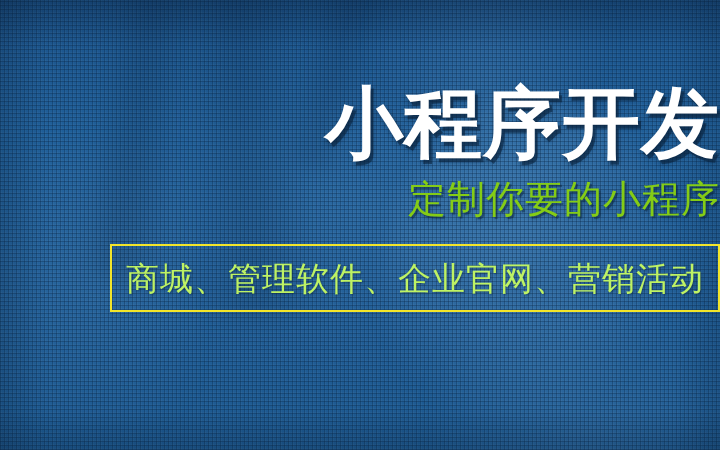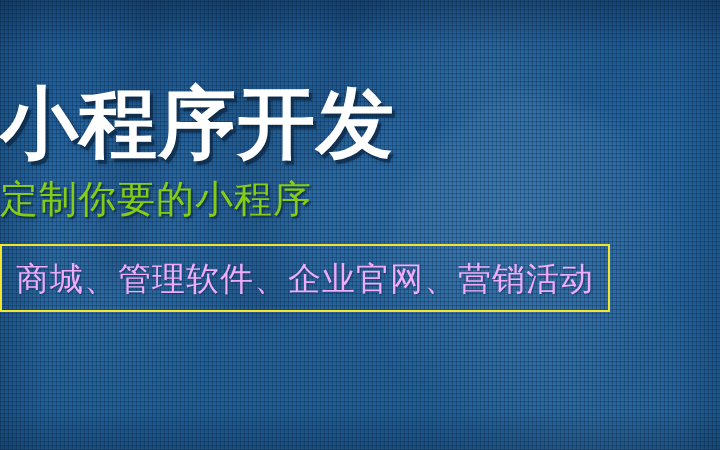--- a/index.html
+++ b/index.html
@@ -116,21 +116,21 @@
       linear-gradient(90deg, rgba(5,26,50,0.20) 0px, rgba(5,26,50,0.00) 46px),
       linear-gradient(270deg,rgba(5,26,50,0.16) 0px, rgba(5,26,50,0.00) 46px);
   }
 
   
   .content {
     position: absolute;
     inset: 0;
     display: flex;
     flex-direction: column;
-    align-items: flex-start;
+    align-items: flex-end;
   }
 
   .headline {
     margin-top: 84px;
     font-size: 78px;
     font-weight: bold;
     line-height: 1;
     color: #ffffff;
     letter-spacing: 1px;
     text-shadow:
@@ -160,21 +160,21 @@
     border: 2px solid #f2e52a;
     display: flex;
     align-items: center;
     justify-content: center;
   }
 
   .services-text {
     font-size: 33px;
     font-weight: normal;
     line-height: 1;
-    color: #f0abfc;
+    color: #bef264;
     letter-spacing: 1px;
     white-space: nowrap;
     text-shadow: 1px 1px 2px rgba(8,32,58,0.45);
   }
 </style>
 </head>
 <body>
 
 <div id="banner">
 

